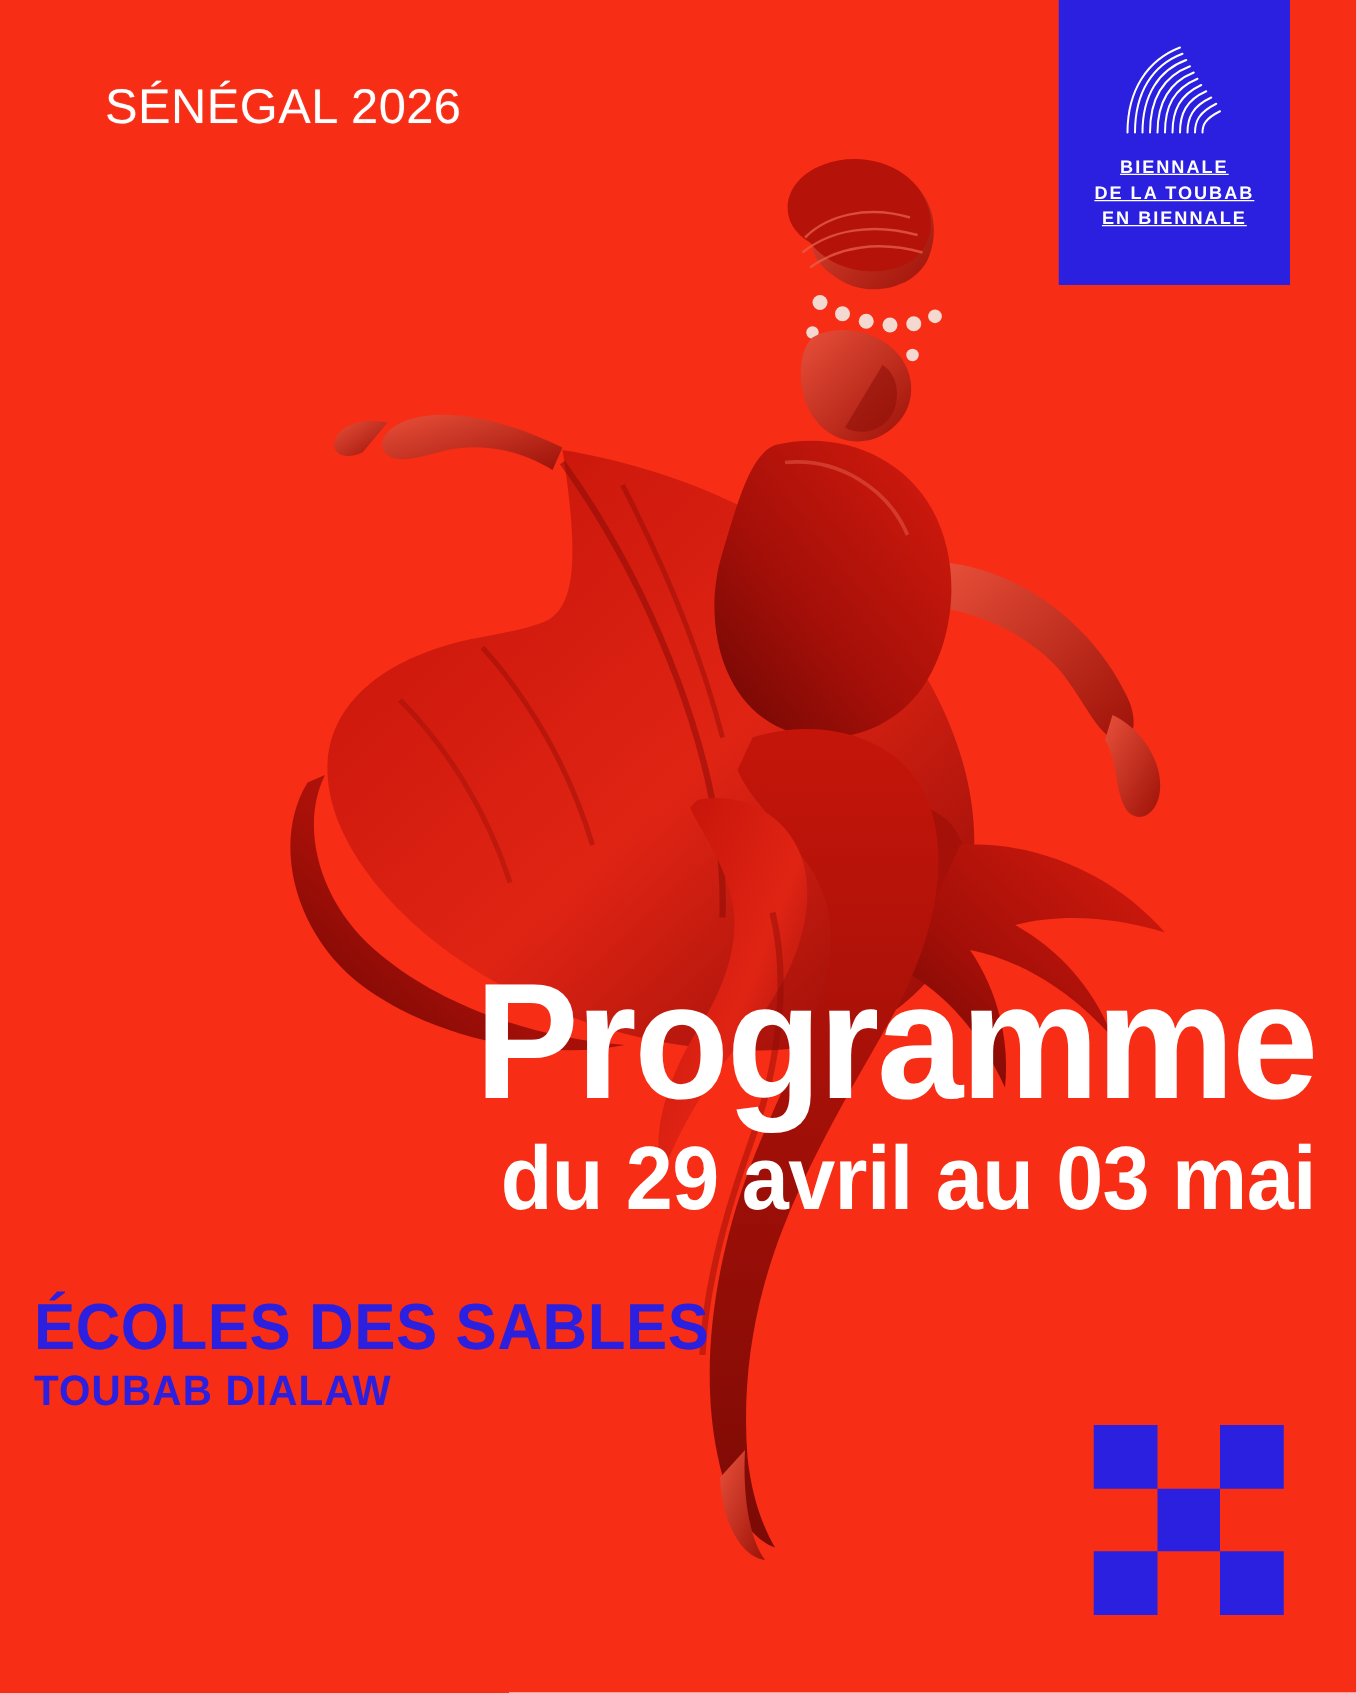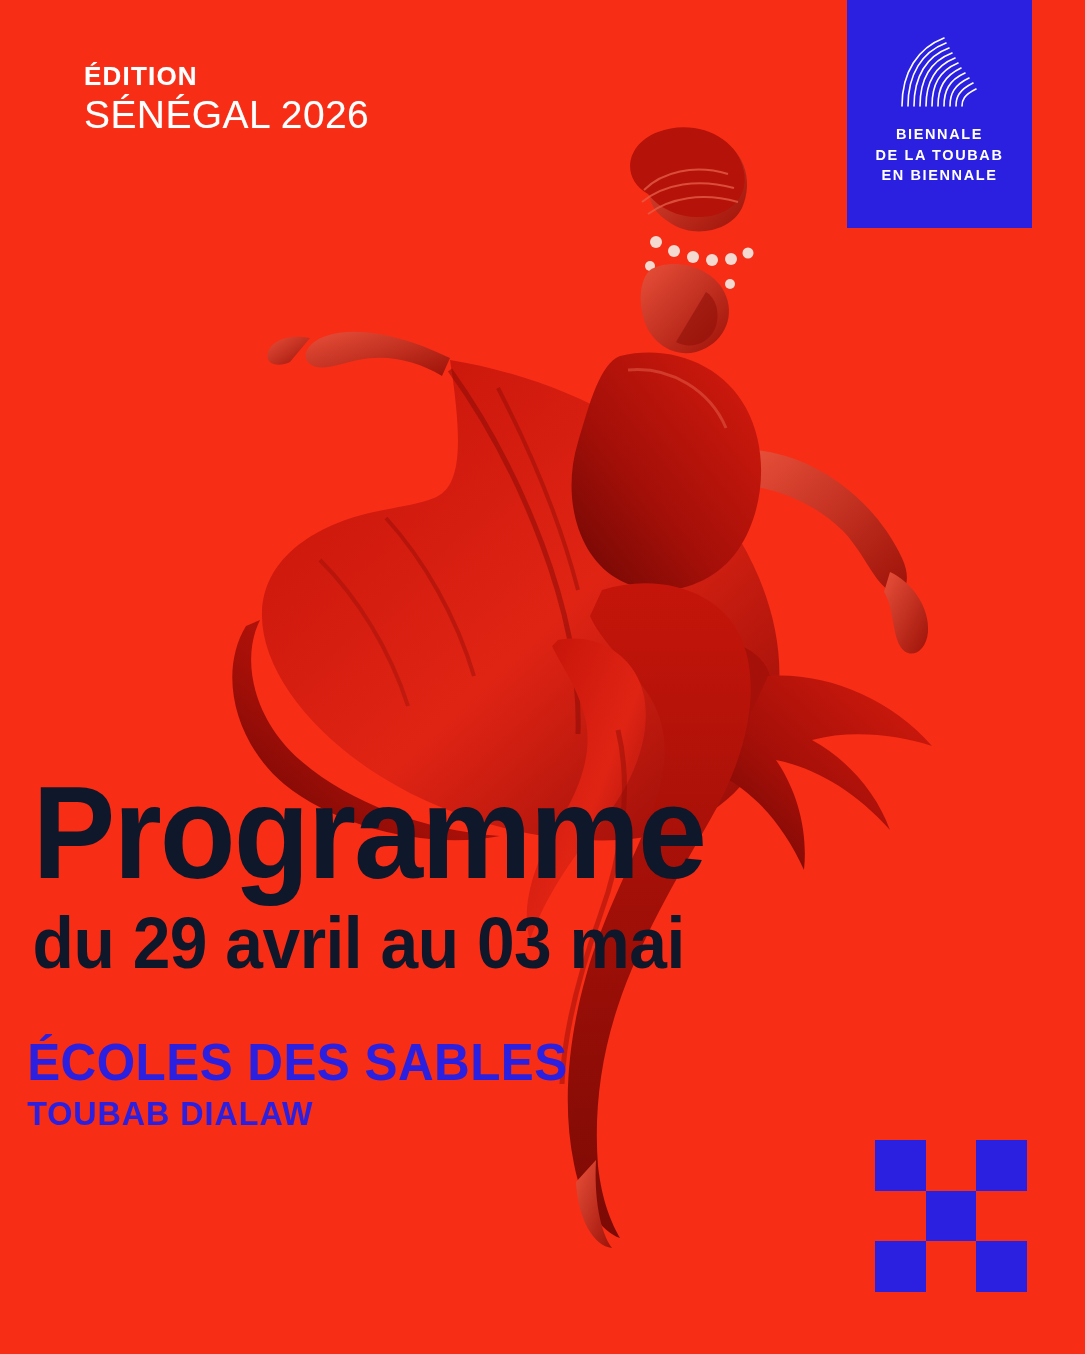--- a/index.html
+++ b/index.html
@@ -63,41 +63,41 @@
   }
   .logo-text {
     margin-top: 12px;
     color: #ffffff;
     text-align: center;
     font-size: 14.5px;
     font-weight: 700;
     line-height: 1.42;
     letter-spacing: 1.6px;
   }
-  .logo-text span { display: block; white-space: nowrap; }
+  .logo-text span { display: block; white-space: nowrap; text-decoration: underline; }
 
   
   .dancer-wrap {
     position: absolute;
     left: 150px;
     top: 120px;
     width: 790px;
     height: 1130px;
     pointer-events: none;
   }
   .dancer-wrap svg { width: 100%; height: 100%; display: block; }
 
   
   .headline {
     position: absolute;
-    left: 0;
+    left: 12px;
     right: 0;
     top: 770px;
-    text-align: left;
-    color: #0f172a;
+    text-align: right;
+    color: #ffffff;
   }
   .headline .title {
     display: block;
     font-size: 132px;
     font-weight: 700;
     letter-spacing: -2px;
     line-height: 0.95;
     font-family: "Liberation Sans", sans-serif;
     transform: scaleX(0.94);
   }
@@ -158,21 +158,20 @@
   .c11 { left: 50.6px; top: 50.6px; }
   .c20 { left: 0;      top: 101.2px; }
   .c22 { left: 101.2px;top: 101.2px; }
 </style>
 </head>
 <body>
 
 <div class="poster">
 
   <div class="edition">
-    <span class="line1">ÉDITION</span>
     <span class="line2">SÉNÉGAL 2026</span>
   </div>
 
   <div class="logo-box">
     <span class="logo-mark">
       <svg viewBox="0 0 104 86" aria-hidden="true">
         <g fill="none" stroke="#ffffff" stroke-width="1.6" stroke-linecap="round">
           <path d="M14 80 C14 46 30 22 56 12"></path>
           <path d="M20 80 C20 48 34 26 58 17"></path>
           <path d="M26 80 C26 50 39 30 61 22"></path>

